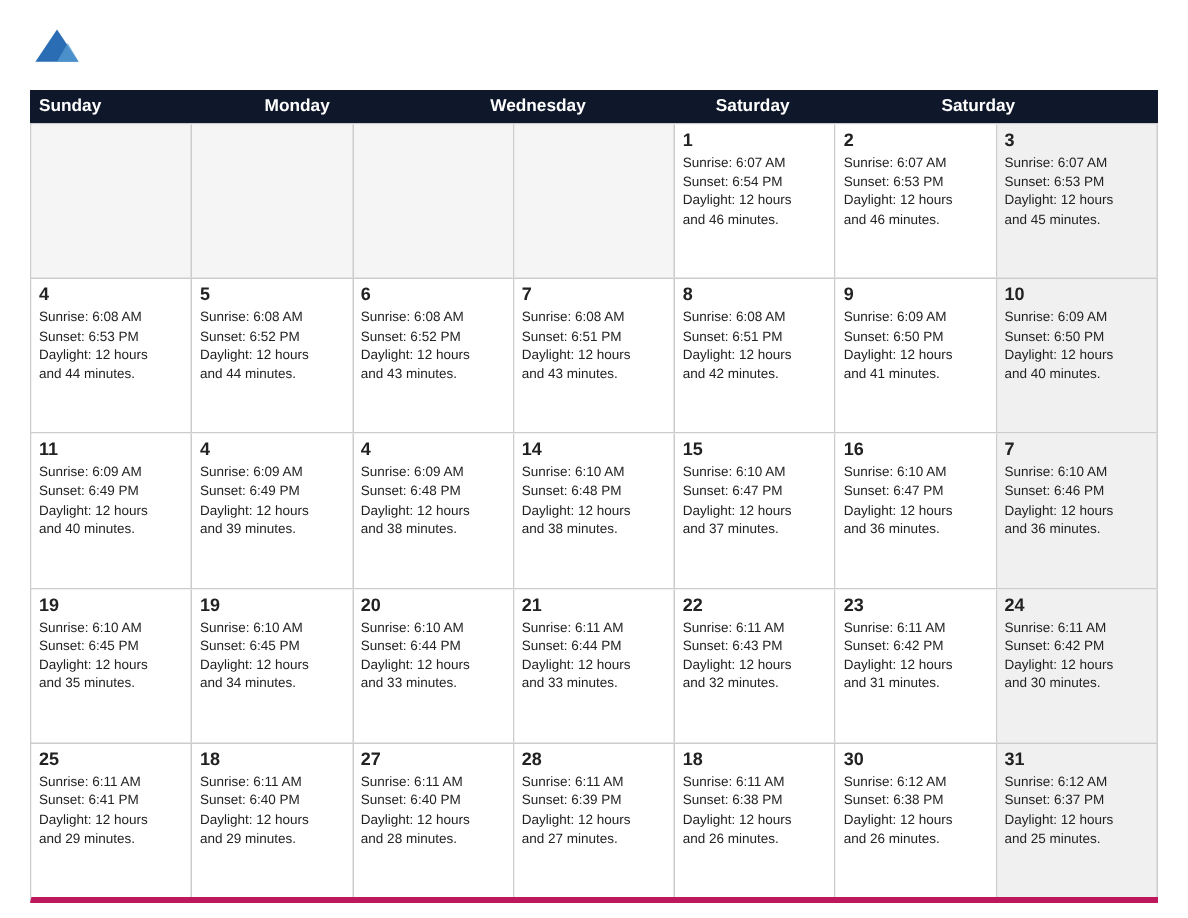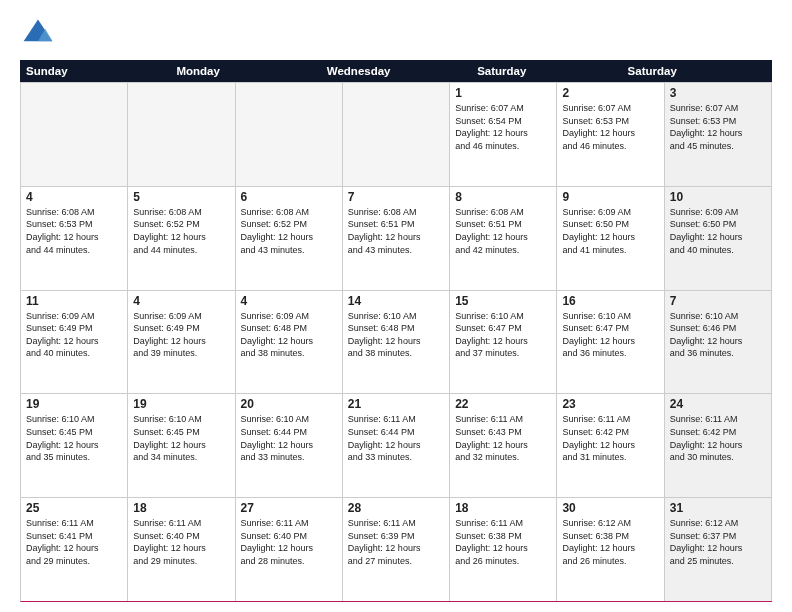--- a/index.html
+++ b/index.html
@@ -84,21 +84,21 @@
       flex: 1;
     }
     .cal-row {
       display: grid;
       grid-template-columns: repeat(7, 1fr);
       flex: 1;
       border-left: 1px solid #ccc;
       border-top: 1px solid #ccc;
     }
     .cal-row:last-child {
-      border-bottom: 1px solid #be185d;
+      border-bottom: 4px solid #be185d;
     }
     .cal-cell {
       border-right: 1px solid #ccc;
       padding: 3px 5px;
       font-size: 9.2px;
       color: #222;
       min-height: 80px;
       vertical-align: top;
       background: #fff;
     }

